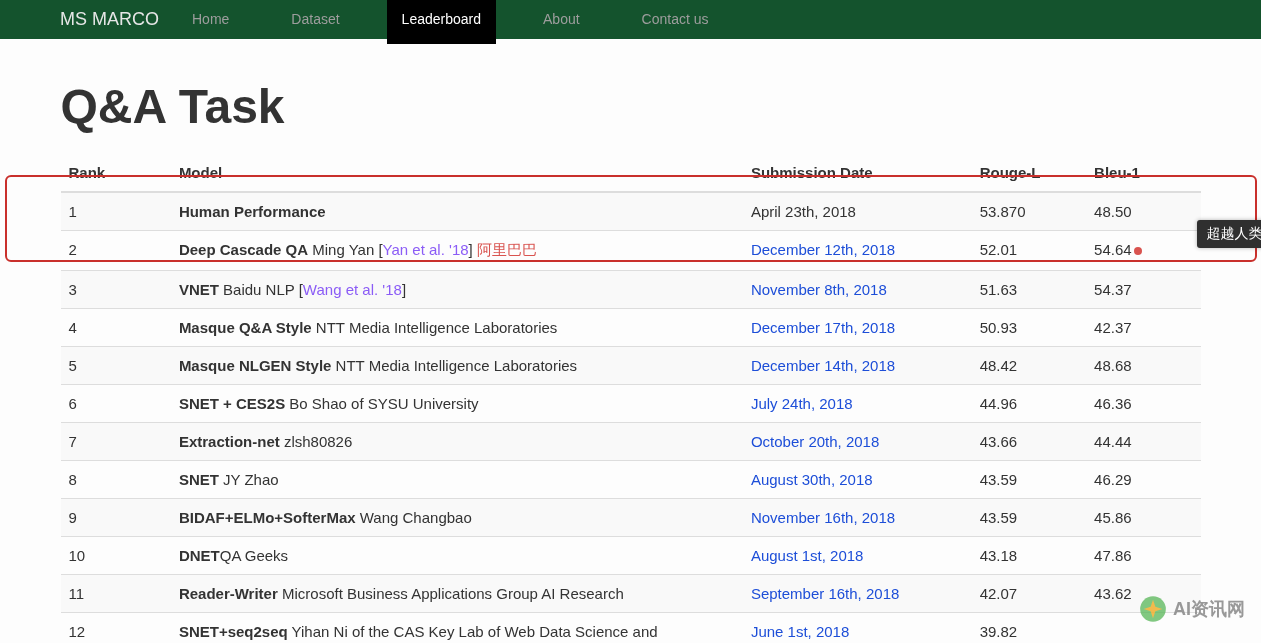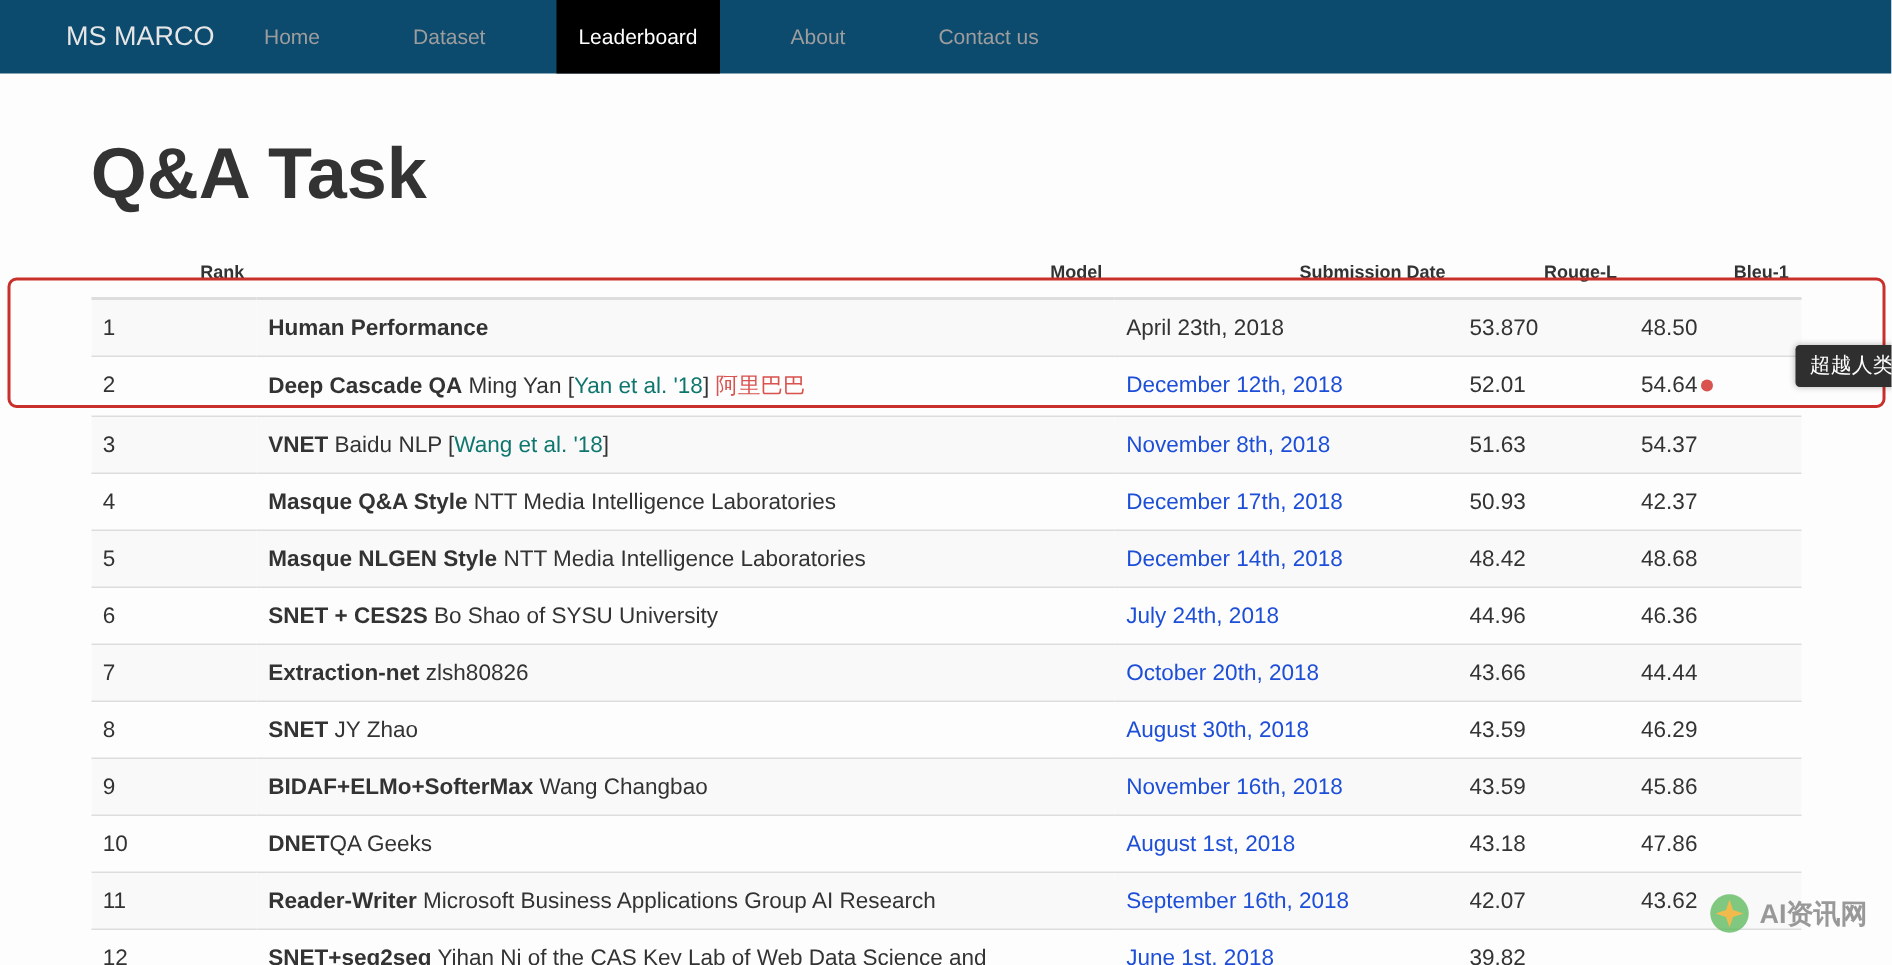--- a/index.html
+++ b/index.html
@@ -1,33 +1,33 @@
 <!DOCTYPE html>
 <html><head>
 <meta charset="utf-8">
 <style>
   * { box-sizing: border-box; margin: 0; padding: 0; }
   body { font-family: -apple-system, "Helvetica Neue", Arial, sans-serif; background: #fdfdfd; color: #333; }
-  .navbar { background: #0c4a6e; height: 49px; display: flex; align-items: center; padding-left: 44px; }
+  .navbar { background: #14532d; height: 39px; display: flex; align-items: center; padding-left: 60px; }
   .brand { color: #e6e6e6; font-size: 18px; font-weight: 400; margin-right: 18px; }
   .nav-item { color: #9d9d9d; font-size: 14px; padding: 0 15px; height: 49px; line-height: 49px; cursor: pointer; }
   .nav-item.active { background: #000; color: #fff; }
   .container { max-width: 1140px; margin: 0 auto; padding: 40px 0 20px 0; }
   .page-title { font-size: 48px; font-weight: 600; color: #333; margin-bottom: 20px; }
   table { width: 100%; border-collapse: collapse; }
-  th { text-align: right; font-weight: 700; font-size: 12px; padding: 10px 8px; border-bottom: 2px solid #ddd; color: #333; }
+  th { text-align: left; font-weight: 700; font-size: 15px; padding: 10px 8px; border-bottom: 2px solid #ddd; color: #333; }
   td { padding: 10px 8px; border-top: 1px solid #ddd; font-size: 15px; color: #333; vertical-align: top; }
   tbody tr:nth-child(odd) { background: #f9f9f9; }
   .col-rank { width: 110px; }
   .col-model { width: 570px; }
   .col-date { width: 228px; }
   .col-rouge { width: 114px; }
   .col-bleu { width: 114px; }
   .model-bold { font-weight: 700; }
-  .link { color: #0f766e; cursor: pointer; }
+  .link { color: #8b5cf6; cursor: pointer; }
   .red-link { color: #d9534f; cursor: pointer; }
   .date-link { color: #1d4ed8; cursor: pointer; text-align: right; }
   .highlight-box { position: absolute; border: 2px solid #c9302c; border-radius: 6px; pointer-events: none; }
   .red-dot { display:inline-block; width:8px; height:8px; background:#d9534f; border-radius:50%; vertical-align:middle; margin-left:2px;}
   .tooltip-box { position:absolute; background:#2f2f2f; color:#fff; font-size:14px; padding:5px 10px; border-radius:3px; white-space:nowrap; box-shadow:0 0 4px rgba(0,0,0,0.3); }
   .watermark { position: fixed; right: 16px; bottom: 20px; display:flex; align-items:center; gap:6px; color:#888; font-size:18px; font-weight:600; opacity:0.85;}
   .watermark-icon { width:28px; height:28px; }
 </style>
 </head>
 <body>

